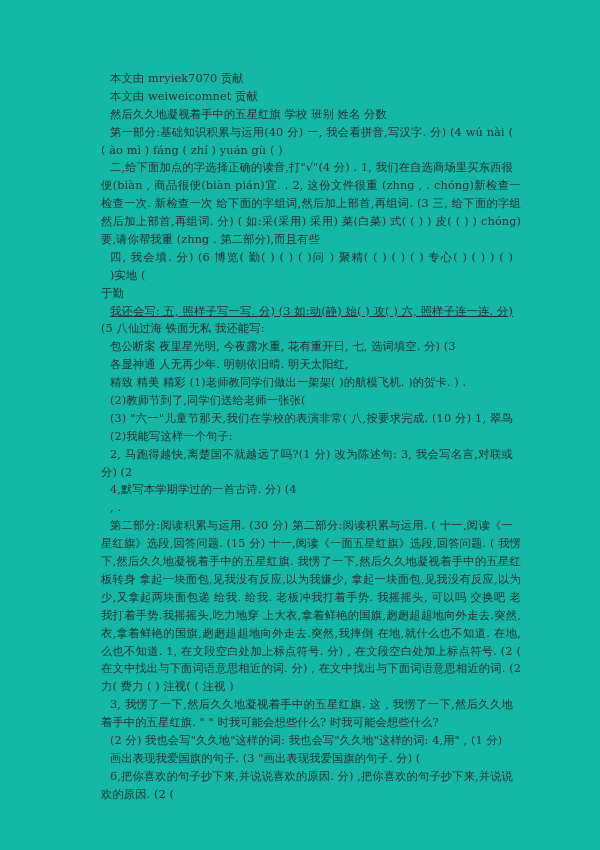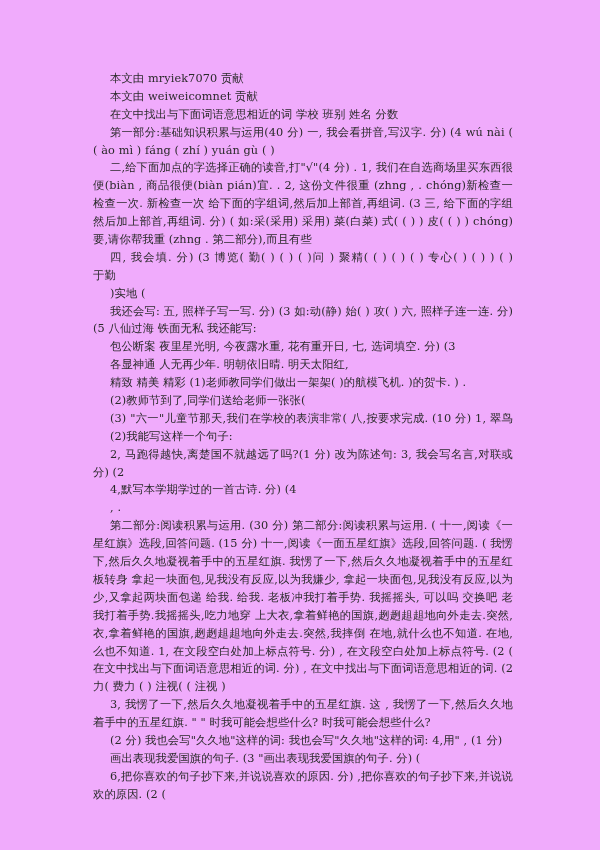--- a/index.html
+++ b/index.html
@@ -1,53 +1,53 @@
 <!DOCTYPE html>
 <html><head>
 <meta charset="utf-8">
 <style>
   html, body { margin: 0; padding: 0; background: #ffffff; }
   body { width: 600px; height: 850px; position: relative; overflow: hidden; }
   .page {
     position: absolute; left: 0; top: 0; width: 600px; height: 850px;
-    background: #f0abfc;
+    background: #14b8a6;
   }
   .doc {
     position: absolute; left: 93px; top: 70px; width: 420px;
     font-family: "DejaVu Serif", "Liberation Serif", serif;
     font-size: 11.3px; color: #2a2a2a;
   }
   .ln {
     display: block; height: 17.9px; line-height: 17.9px;
     white-space: nowrap; overflow: visible; letter-spacing: 0.1px;
   }
   .ln.ind1 { padding-left: 17px; }
-  .ln.ind0 { padding-left: 0; }
+  .ln.ind0 { padding-left: 0; margin-left: 8px; }
   .justify { text-align: justify; text-align-last: justify; white-space: normal; overflow: hidden; }
 </style>
 </head>
 <body>
 
 <div class="page">
   <div class="doc" id="doc">
     <span class="ln" style="padding-left:17px">本文由 mryiek7070 贡献</span>
     <span class="ln" style="padding-left:17px">本文由 weiweicomnet 贡献</span>
-    <span class="ln" style="padding-left:17px">在文中找出与下面词语意思相近的词 学校 班别 姓名 分数</span>
+    <span class="ln" style="padding-left:17px">然后久久地凝视着手中的五星红旗 学校 班别 姓名 分数</span>
     <div id="body-lines">
         <span class="ln ind1 justify" style="width: 403px;">第一部分:基础知识积累与运用(40 分) 一, 我会看拼音,写汉字. 分) (4 wú nài ( )</span>
         <span class="ln ind0">( ào mì ) fáng ( zhí ) yuán gù ( )</span>
         <span class="ln ind1 justify" style="width: 403px;">二,给下面加点的字选择正确的读音,打"√"(4 分) . 1, 我们在自选商场里买东西很方</span>
         <span class="ln ind0 justify" style="width: 420px;">便(biàn , 商品很便(biàn pián)宜. . 2, 这份文件很重 (zhng , . chóng)新检查一次. 新</span>
         <span class="ln ind0 justify" style="width: 420px;">检查一次. 新检查一次 给下面的字组词,然后加上部首,再组词. (3 三, 给下面的字组词,</span>
         <span class="ln ind0 justify" style="width: 420px;">然后加上部首,再组词. 分) ( 如:采(采用) 采用) 菜(白菜) 式( ( ) ) 皮( ( ) ) chóng)</span>
         <span class="ln ind0">要,请你帮我重 (zhng . 第二部分),而且有些</span>
-        <span class="ln ind1 justify" style="width: 403px;">四, 我会填. 分) (3 博览( 勤( ) ( ) ( )问 ) 聚精( ( ) ( ) ( ) 专心( ) ( ) ) ( )</span>
+        <span class="ln ind1 justify" style="width: 403px;">四, 我会填. 分) (6 博览( 勤( ) ( ) ( )问 ) 聚精( ( ) ( ) ( ) 专心( ) ( ) ) ( )</span>
+        <span class="ln ind1">)实地 (</span>
         <span class="ln ind0">于勤</span>
-        <span class="ln ind1">)实地 (</span>
-        <span class="ln ind1 justify" style="width: 403px;">我还会写: 五, 照样子写一写. 分) (3 如:动(静) 始( ) 攻( ) 六, 照样子连一连. 分)</span>
+        <span class="ln ind1 justify" style="width: 403px; text-decoration: underline;">我还会写: 五, 照样子写一写. 分) (3 如:动(静) 始( ) 攻( ) 六, 照样子连一连. 分)</span>
         <span class="ln ind0">(5 八仙过海 铁面无私 我还能写:</span>
         <span class="ln ind1">包公断案 夜里星光明, 今夜露水重, 花有重开日, 七, 选词填空. 分) (3</span>
         <span class="ln ind1">各显神通 人无再少年. 明朝依旧晴. 明天太阳红,</span>
         <span class="ln ind1">精致 精美 精彩 (1)老师教同学们做出一架架( )的航模飞机. )的贺卡. ) .</span>
         <span class="ln ind1">(2)教师节到了,同学们送给老师一张张(</span>
         <span class="ln ind1 justify" style="width: 403px;">(3) "六一"儿童节那天,我们在学校的表演非常( 八,按要求完成. (10 分) 1, 翠鸟背上</span>
         <span class="ln ind1">(2)我能写这样一个句子:</span>
         <span class="ln ind1 justify" style="width: 403px;">2, 马跑得越快,离楚国不就越远了吗?(1 分) 改为陈述句: 3, 我会写名言,对联或谚语.</span>
         <span class="ln ind0">分) (2</span>
         <span class="ln ind1">4,默写本学期学过的一首古诗. 分) (4</span>

